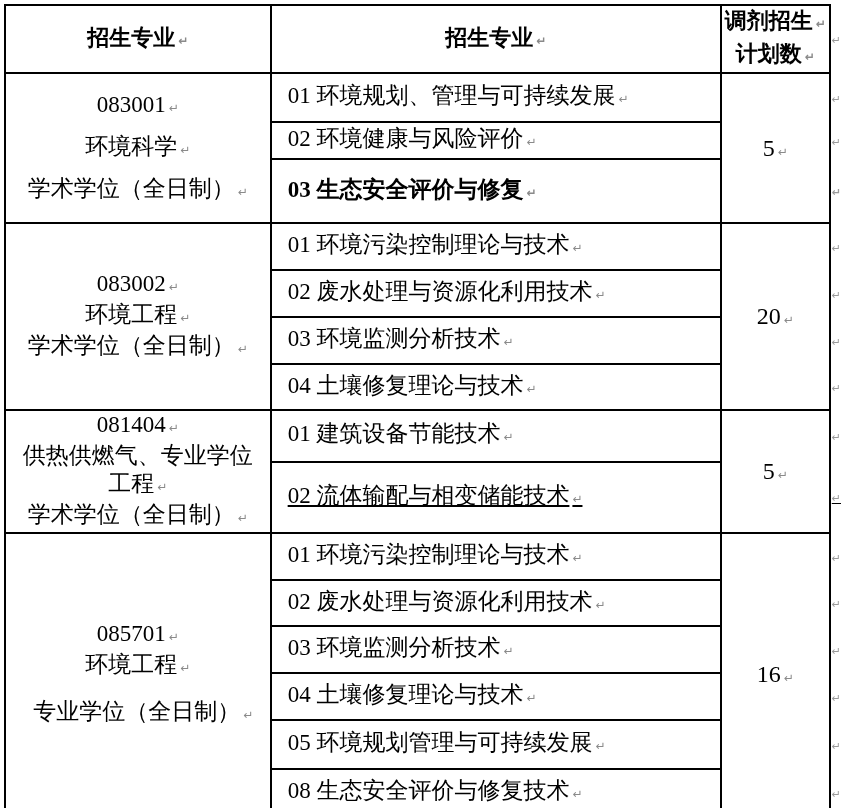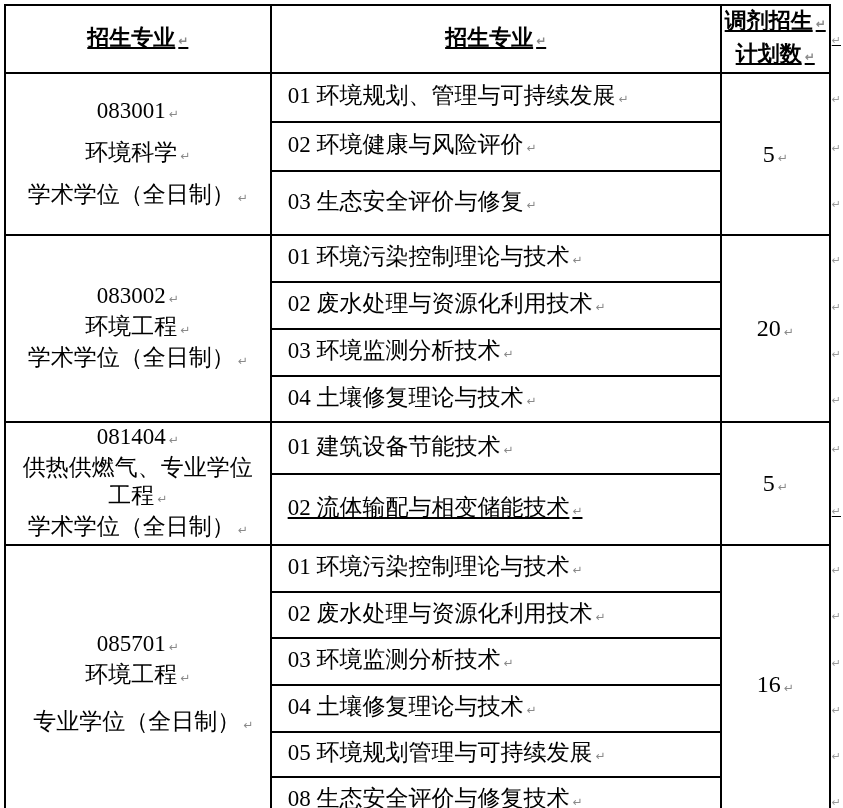--- a/index.html
+++ b/index.html
@@ -14,21 +14,21 @@
   col.c2{width:455px}
   col.c3{width:110px}
   col.c4{width:6px}
   td{padding:0;}
   td.bordered{border:2px solid #000;}
   td.hd{
     font-family:"Liberation Sans","DejaVu Sans",sans-serif;font-weight:bold;
     font-size:22px;text-align:center;vertical-align:middle;line-height:30px;
   }
   td.major{text-align:center;vertical-align:middle;font-size:23px;line-height:28px;}
-  td.dir{font-size:23px;vertical-align:middle;padding-left:16px;line-height:40px;}
+  td.dir{font-size:23px;vertical-align:middle;padding-left:16px;line-height:28px;}
   td.plan{text-align:center;vertical-align:middle;font-size:24px;}
   td.rowmark{border:none;vertical-align:middle;padding:0;overflow:visible;}
   .mark{
     font-size:12px;color:#8a8a8a;margin-left:3px;
     font-family:"DejaVu Sans",sans-serif;vertical-align:baseline;
   }
   .rowmark .mark{margin-left:1px;font-size:11px;color:#9a9a9a;}
   .mline{margin:0;}
   .loose .mline{margin:11px 0;}
   .gap-last .mline:last-child{margin-top:16px;padding-left:11px;}
@@ -38,21 +38,21 @@
 
 <div class="page">
   <table class="tbl">
     <colgroup>
       <col class="c1">
         <col class="c2">
         <col class="c3">
         <col class="c4">
     </colgroup>
     <tbody>
-        <tr style="height: 64px; text-decoration: underline;">
+        <tr style="height: 64px;">
           <td class="bordered hd">
             <div class="hline"><span>招生专业</span><span class="mark">↵</span></div>
           </td>
           <td class="bordered hd">
             <div class="hline"><span>招生专业</span><span class="mark">↵</span></div>
           </td>
           <td class="bordered hd">
             <div class="hline"><span>调剂招生</span><span class="mark">↵</span></div>
             <div class="hline"><span>计划数</span><span class="mark">↵</span></div>
           </td>
@@ -61,25 +61,25 @@
         <tr style="height: 49px;">
           <td class="bordered major loose" rowspan="3">
             <div class="mline"><span>083001</span><span class="mark">↵</span></div>
             <div class="mline"><span>环境科学</span><span class="mark">↵</span></div>
             <div class="mline"><span>学术学位（全日制）</span><span class="mark">↵</span></div>
           </td>
           <td class="bordered dir"><span>01 环境规划、管理与可持续发展</span><span class="mark">↵</span></td>
           <td class="bordered plan" rowspan="3"><span>5</span><span class="mark">↵</span></td>
           <td class="rowmark"><span class="mark">↵</span></td>
         </tr>
-        <tr style="height: 49px; margin-top: 36px;">
+        <tr style="height: 37px; margin-top: 36px;">
           <td class="bordered dir"><span>02 环境健康与风险评价</span><span class="mark">↵</span></td>
           <td class="rowmark"><span class="mark">↵</span></td>
         </tr>
-        <tr style="height: 64px;">
+        <tr style="height: 64px; font-weight: bold;">
           <td class="bordered dir"><span>03 生态安全评价与修复</span><span class="mark">↵</span></td>
           <td class="rowmark"><span class="mark">↵</span></td>
         </tr>
         <tr style="height: 47px;">
           <td class="bordered major" rowspan="4">
             <div class="mline"><span>083002</span><span class="mark">↵</span></div>
             <div class="mline"><span>环境工程</span><span class="mark">↵</span></div>
             <div class="mline"><span>学术学位（全日制）</span><span class="mark">↵</span></div>
           </td>
           <td class="bordered dir"><span>01 环境污染控制理论与技术</span><span class="mark">↵</span></td>
@@ -128,21 +128,21 @@
           <td class="rowmark"><span class="mark">↵</span></td>
         </tr>
         <tr style="height: 47px;">
           <td class="bordered dir"><span>03 环境监测分析技术</span><span class="mark">↵</span></td>
           <td class="rowmark"><span class="mark">↵</span></td>
         </tr>
         <tr style="height: 47px;">
           <td class="bordered dir"><span>04 土壤修复理论与技术</span><span class="mark">↵</span></td>
           <td class="rowmark"><span class="mark">↵</span></td>
         </tr>
-        <tr style="height: 43px;">
+        <tr style="height: 49px;">
           <td class="bordered dir"><span>05 环境规划管理与可持续发展</span><span class="mark">↵</span></td>
           <td class="rowmark"><span class="mark">↵</span></td>
         </tr>
         <tr style="height: 47px;">
           <td class="bordered dir"><span>08 生态安全评价与修复技术</span><span class="mark">↵</span></td>
           <td class="rowmark"><span class="mark">↵</span></td>
         </tr>
       </tbody>
   </table>
 </div>

